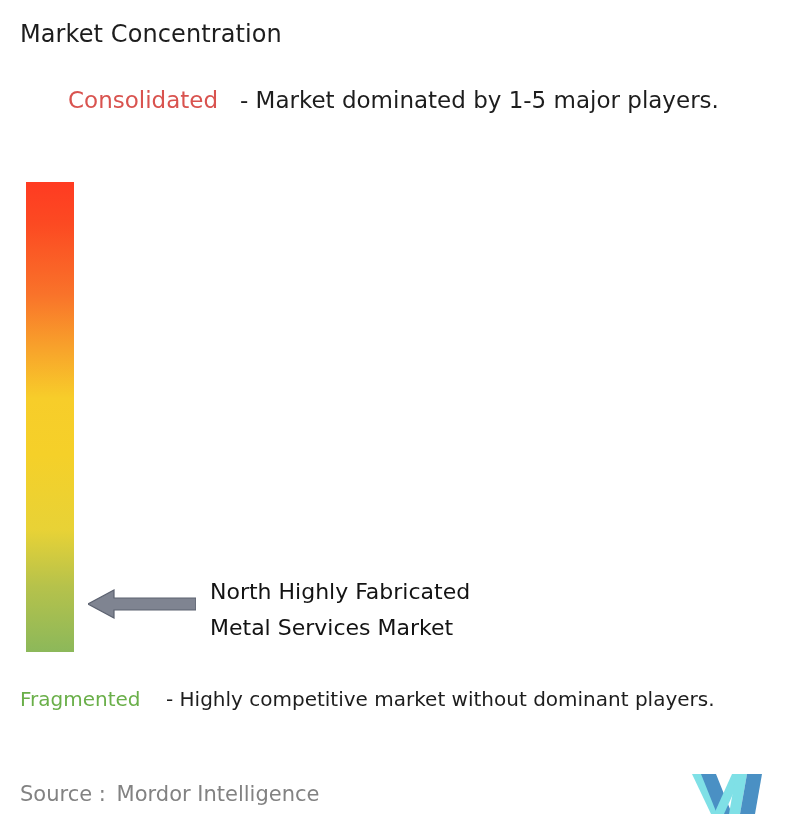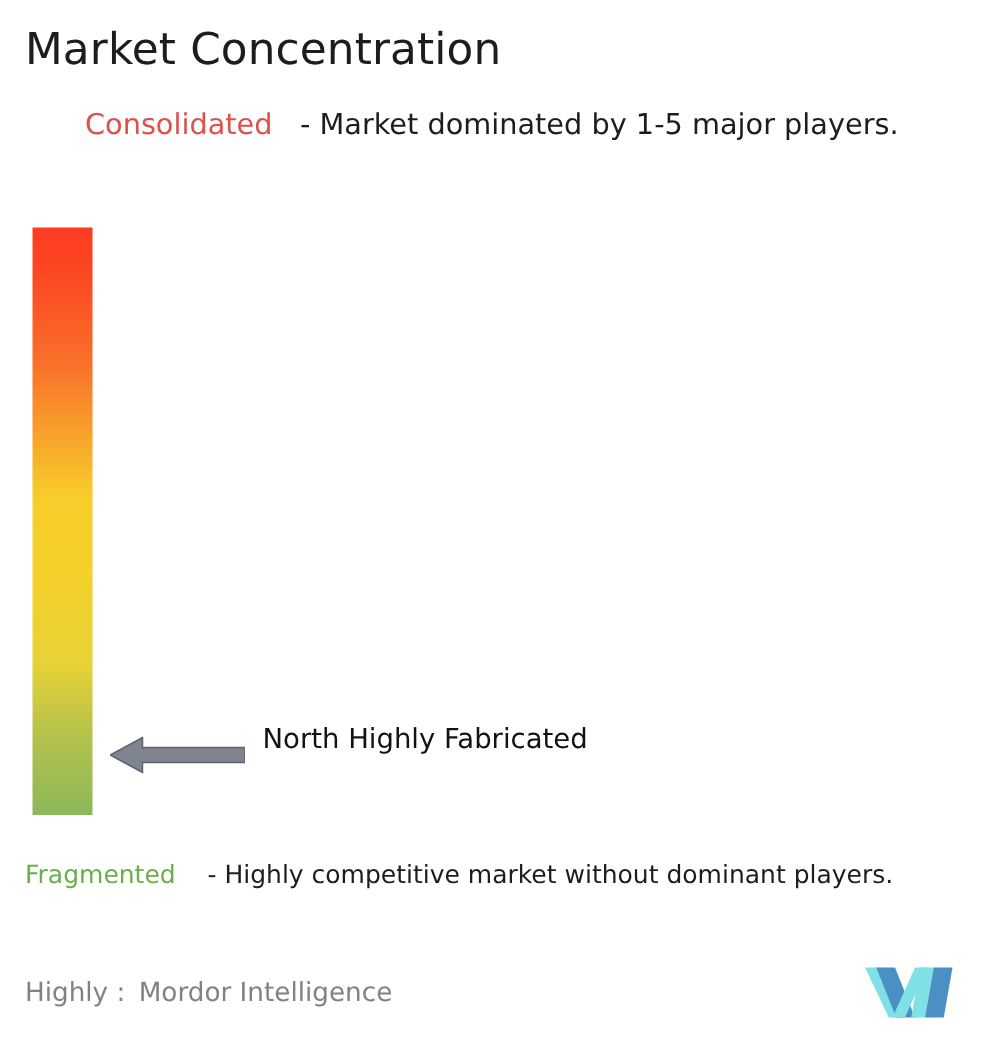--- a/index.html
+++ b/index.html
@@ -14,21 +14,21 @@
     color: #1a1a1a;
     position: relative;
     overflow: hidden;
   }
 
   
   .page-title {
     position: absolute;
     left: 20px;
     top: 20px;
-    font-size: 35px;
+    font-size: 24px;
     font-weight: 400;
     letter-spacing: 0.1px;
     color: #1d1d1d;
     white-space: nowrap;
   }
 
   
   .legend-consolidated {
     position: absolute;
     left: 20px;
@@ -140,30 +140,31 @@
 <div class="gradient-bar"></div>
 
 <div class="pointer">
   <svg width="108" height="30" viewBox="0 0 108 30" xmlns="http://www.w3.org/2000/svg">
     <polygon points="0,15 26,1 26,9 108,9 108,21 26,21 26,29" fill="#7f8491" stroke="#5c6270" stroke-width="1.2"></polygon>
   </svg>
 </div>
 
 <div class="pointer-label">
   <div>North Highly Fabricated</div>
+  <div>Metal Services Market</div>
 </div>
 
 <div class="legend-fragmented">
   <span class="kw">Fragmented</span>
   &nbsp;&nbsp;
   <span>- Highly competitive market without dominant players.</span>
 </div>
 
 <div class="source">
-  <span>Highly :</span>
+  <span>Source :</span>
   <span class="src-value">Mordor Intelligence</span>
 </div>
 
 <div class="brand-logo">
   <svg width="72" height="48" viewBox="0 0 72 48" xmlns="http://www.w3.org/2000/svg">
 
     <polygon points="0,4 11,4 30,44 19,44" fill="#7fe0e6"></polygon>
 
     <polygon points="9,4 24,4 40,44 25,44" fill="#4a90c4"></polygon>
 

